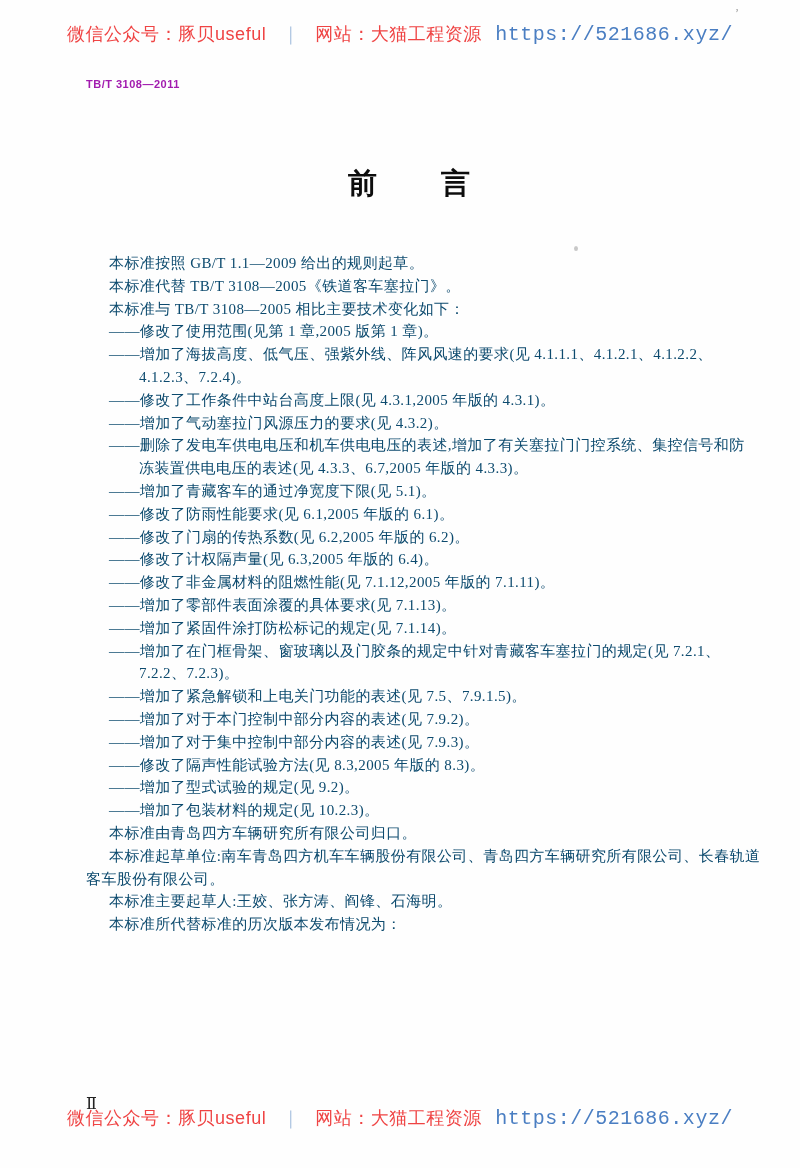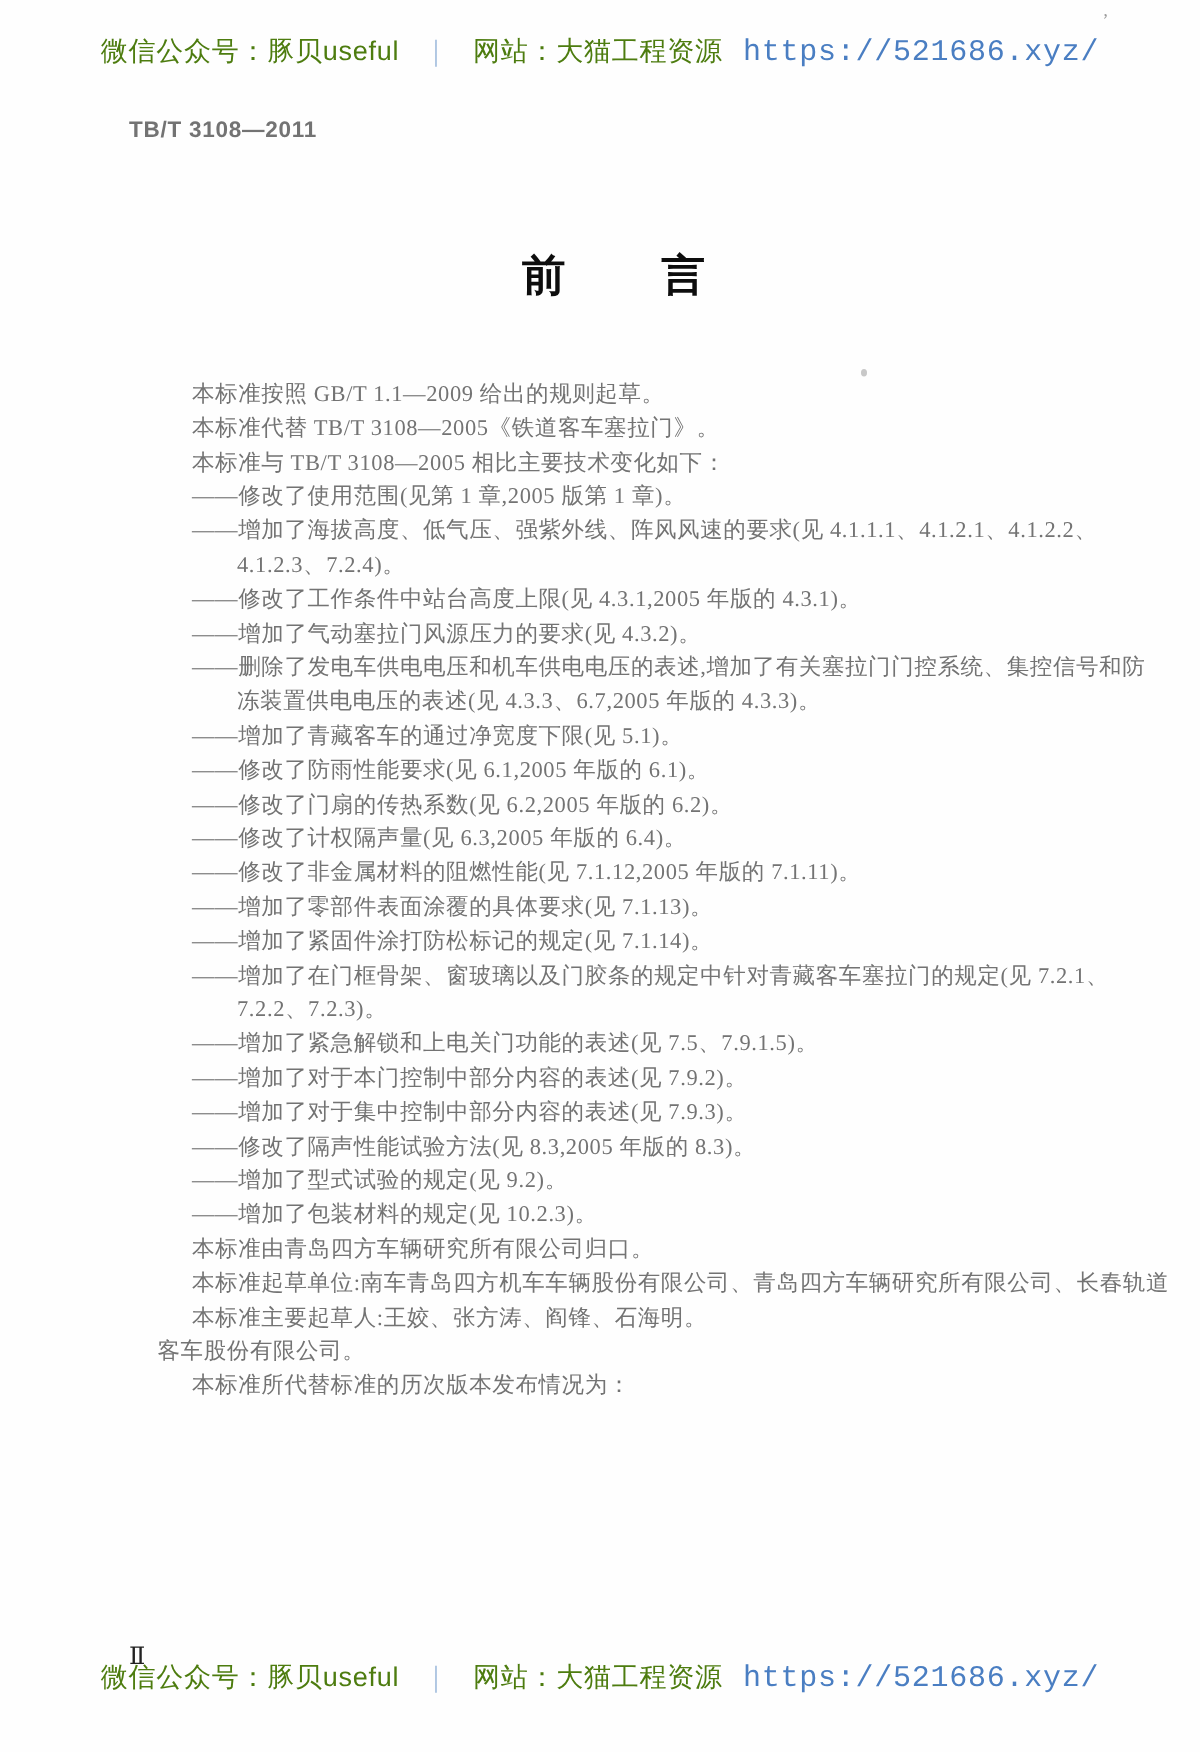--- a/index.html
+++ b/index.html
@@ -21,41 +21,41 @@
   .watermark {
     position: absolute;
     left: 0;
     width: 100%;
     text-align: center;
     font-family: "Liberation Sans", "DejaVu Sans", sans-serif;
     font-size: 18px;
     letter-spacing: 0.5px;
     white-space: nowrap;
   }
-  .watermark .wm-part { color: #4d7c0f; }
+  .watermark .wm-part { color: #ef4444; }
   .watermark .wm-sep { color: #a4bede; padding: 0 10px; }
   .watermark .wm-url {
     color: #4a7ec2;
     font-family: "Liberation Mono", "DejaVu Sans Mono", monospace;
     font-size: 20px;
     margin-left: 8px;
   }
   .watermark-top { top: 22px; }
   .watermark-bottom { top: 1106px; }
 
   
   .std-number {
     position: absolute;
     left: 86px;
     top: 78px;
     font-family: "Liberation Sans", "DejaVu Sans", sans-serif;
     font-weight: bold;
-    font-size: 15px;
+    font-size: 11px;
     letter-spacing: 0.5px;
-    color: #737373;
+    color: #a21caf;
   }
 
   
   .doc-title {
     position: absolute;
     top: 164px;
     left: 0;
     width: 100%;
     text-align: center;
     font-family: "Liberation Sans", "DejaVu Sans", sans-serif;
@@ -66,22 +66,21 @@
     padding-left: 20px;
   }
 
   
   .body-text {
     position: absolute;
     top: 252px;
     left: 86px;
     width: 660px;
     font-size: 15px;
-    color: #737373;
-    margin-left: 19px;
+    color: #0c4a6e;
   }
   .line {
     line-height: 22.8px;
     height: 22.8px;
     white-space: nowrap;
     letter-spacing: 0.4px;
   }
   .indent-para  { padding-left: 23px; }
   .indent-cont  { padding-left: 53px; }
   .indent-flush { padding-left: 0; }
@@ -153,22 +152,22 @@
       <div class="line indent-para">——增加了在门框骨架、窗玻璃以及门胶条的规定中针对青藏客车塞拉门的规定(见 7.2.1、</div>
       <div class="line indent-cont">7.2.2、7.2.3)。</div>
       <div class="line indent-para">——增加了紧急解锁和上电关门功能的表述(见 7.5、7.9.1.5)。</div>
       <div class="line indent-para">——增加了对于本门控制中部分内容的表述(见 7.9.2)。</div>
       <div class="line indent-para">——增加了对于集中控制中部分内容的表述(见 7.9.3)。</div>
       <div class="line indent-para">——修改了隔声性能试验方法(见 8.3,2005 年版的 8.3)。</div>
       <div class="line indent-para">——增加了型式试验的规定(见 9.2)。</div>
       <div class="line indent-para">——增加了包装材料的规定(见 10.2.3)。</div>
       <div class="line indent-para">本标准由青岛四方车辆研究所有限公司归口。</div>
       <div class="line indent-para">本标准起草单位:南车青岛四方机车车辆股份有限公司、青岛四方车辆研究所有限公司、长春轨道</div>
+      <div class="line indent-flush">客车股份有限公司。</div>
       <div class="line indent-para">本标准主要起草人:王姣、张方涛、阎锋、石海明。</div>
-      <div class="line indent-flush">客车股份有限公司。</div>
       <div class="line indent-para">本标准所代替标准的历次版本发布情况为：</div>
     </div>
 
   <div class="page-number">Ⅱ</div>
 
   <div class="watermark watermark-bottom">
     <span class="wm-part">微信公众号：豚贝useful</span>
     <span class="wm-sep">｜</span>
     <span class="wm-part">网站：大猫工程资源</span>
     <span class="wm-url">https://521686.xyz/</span>

